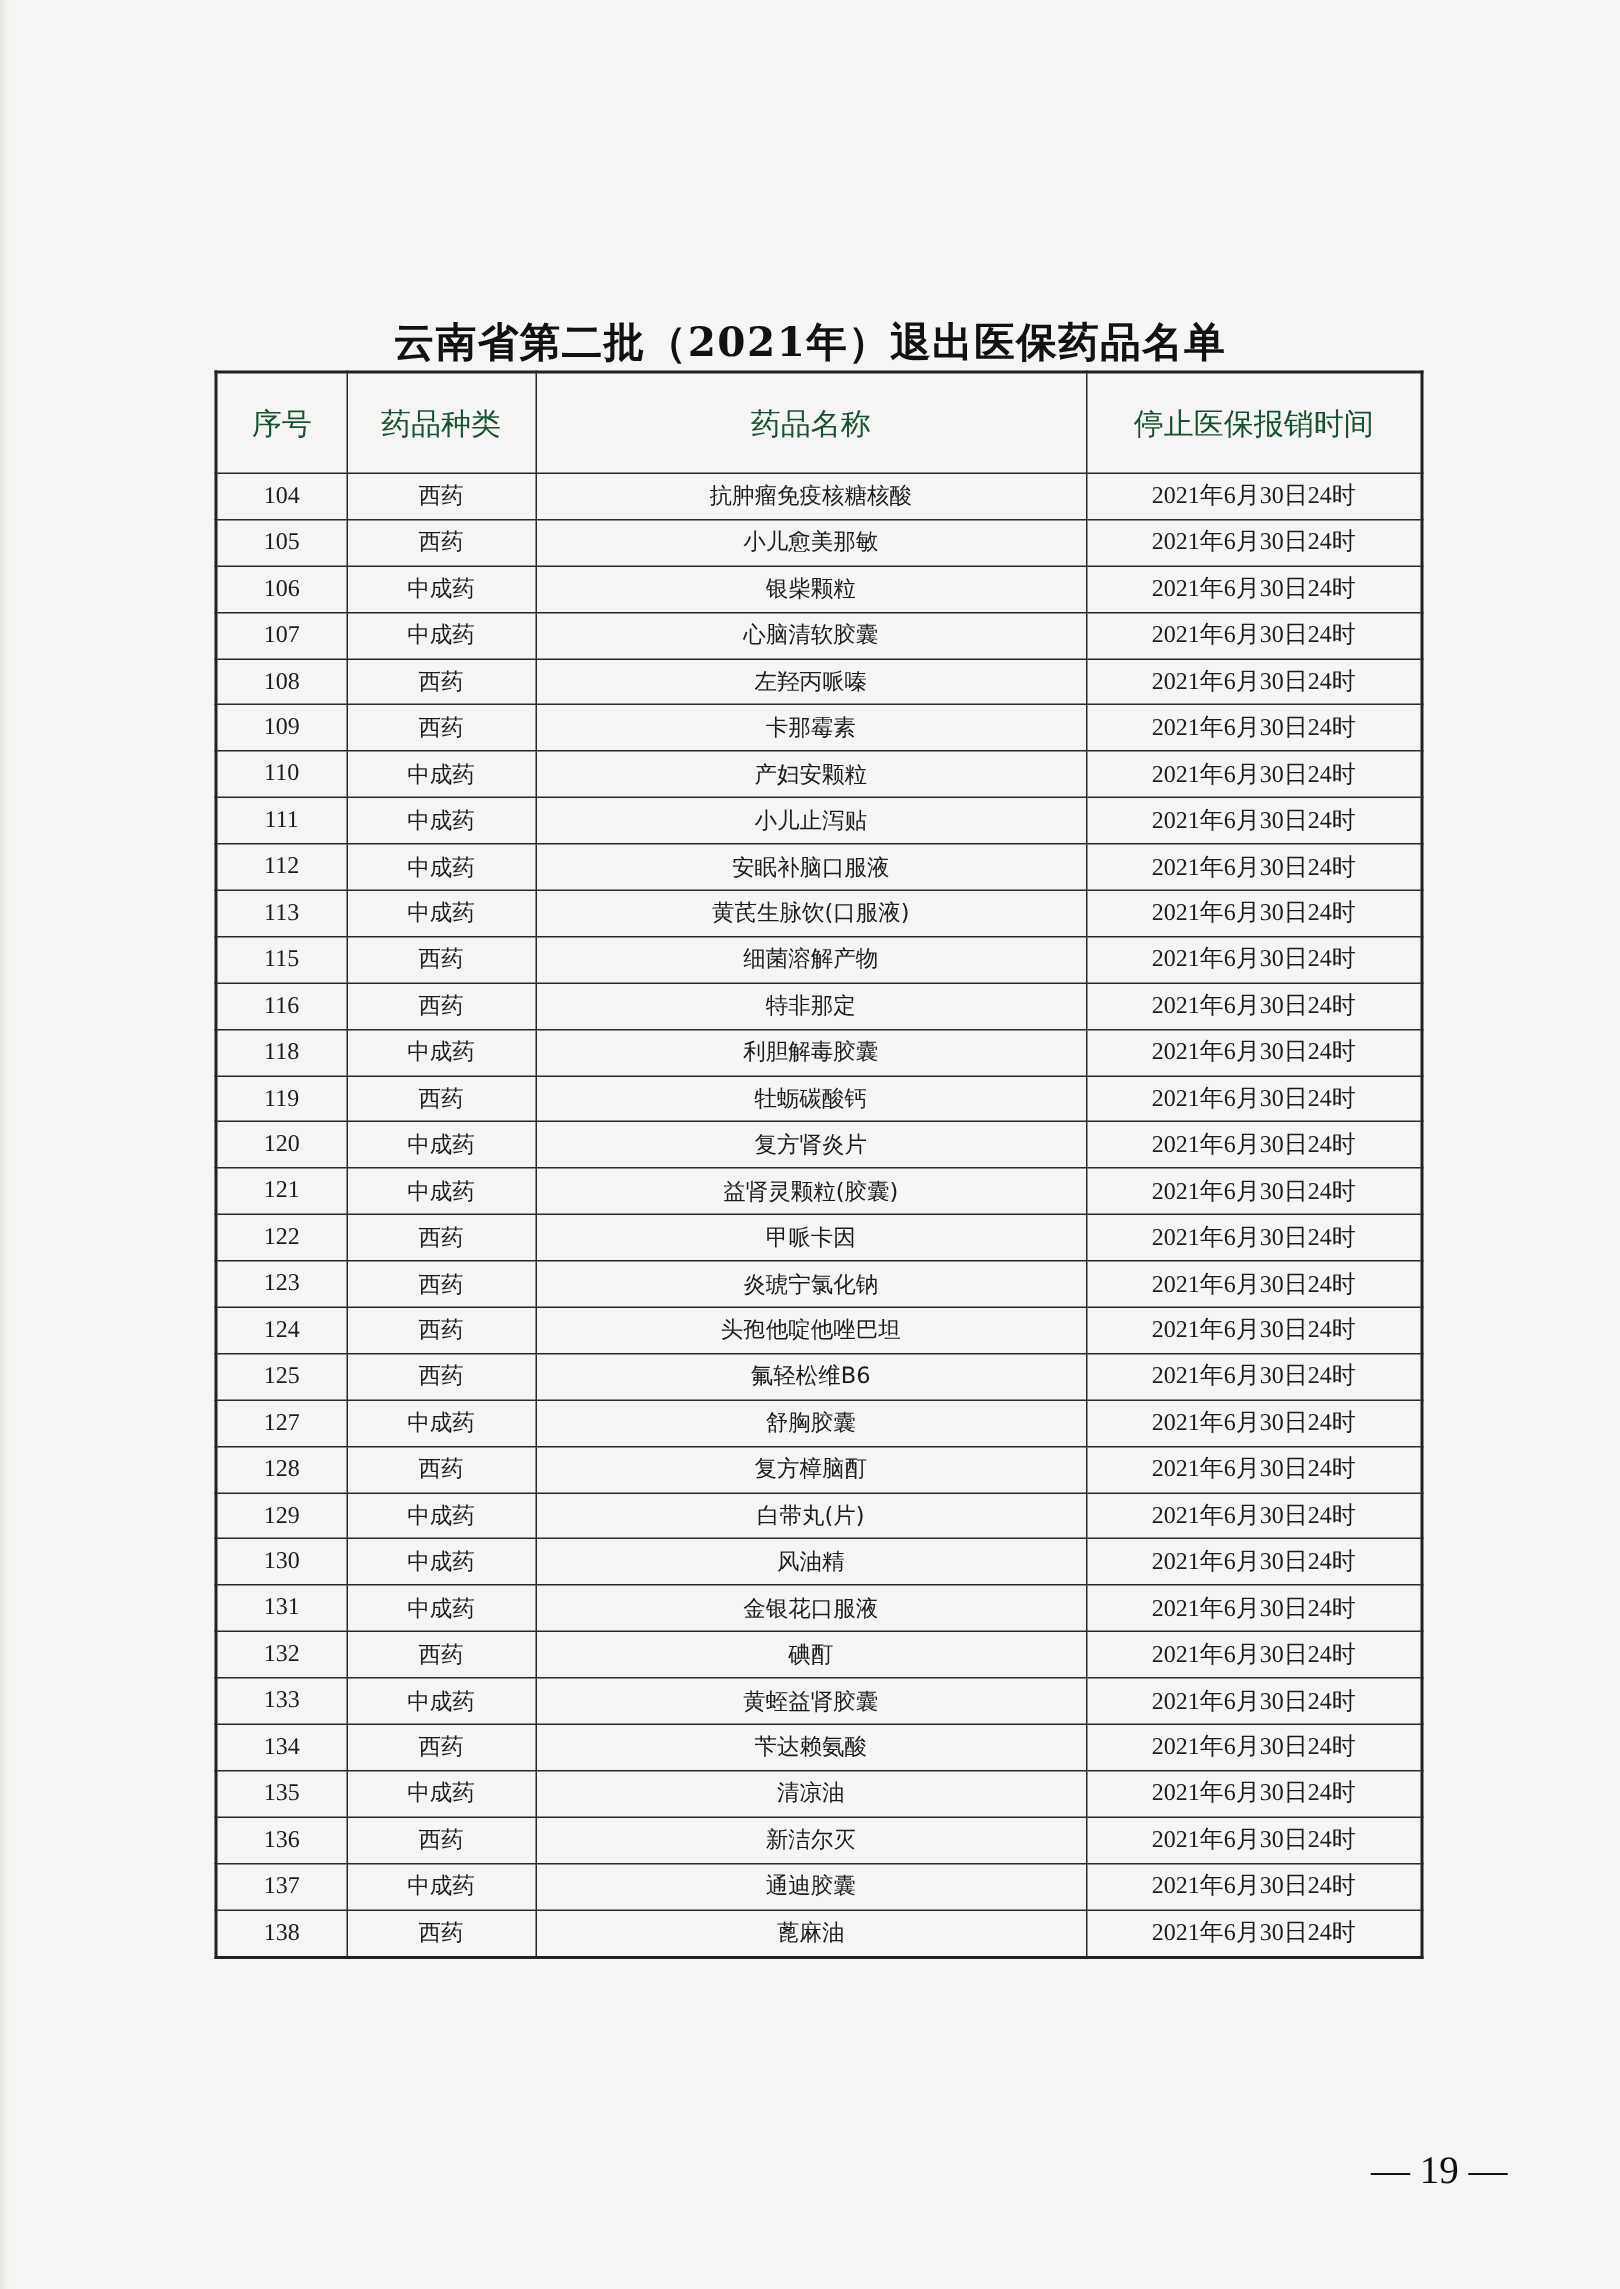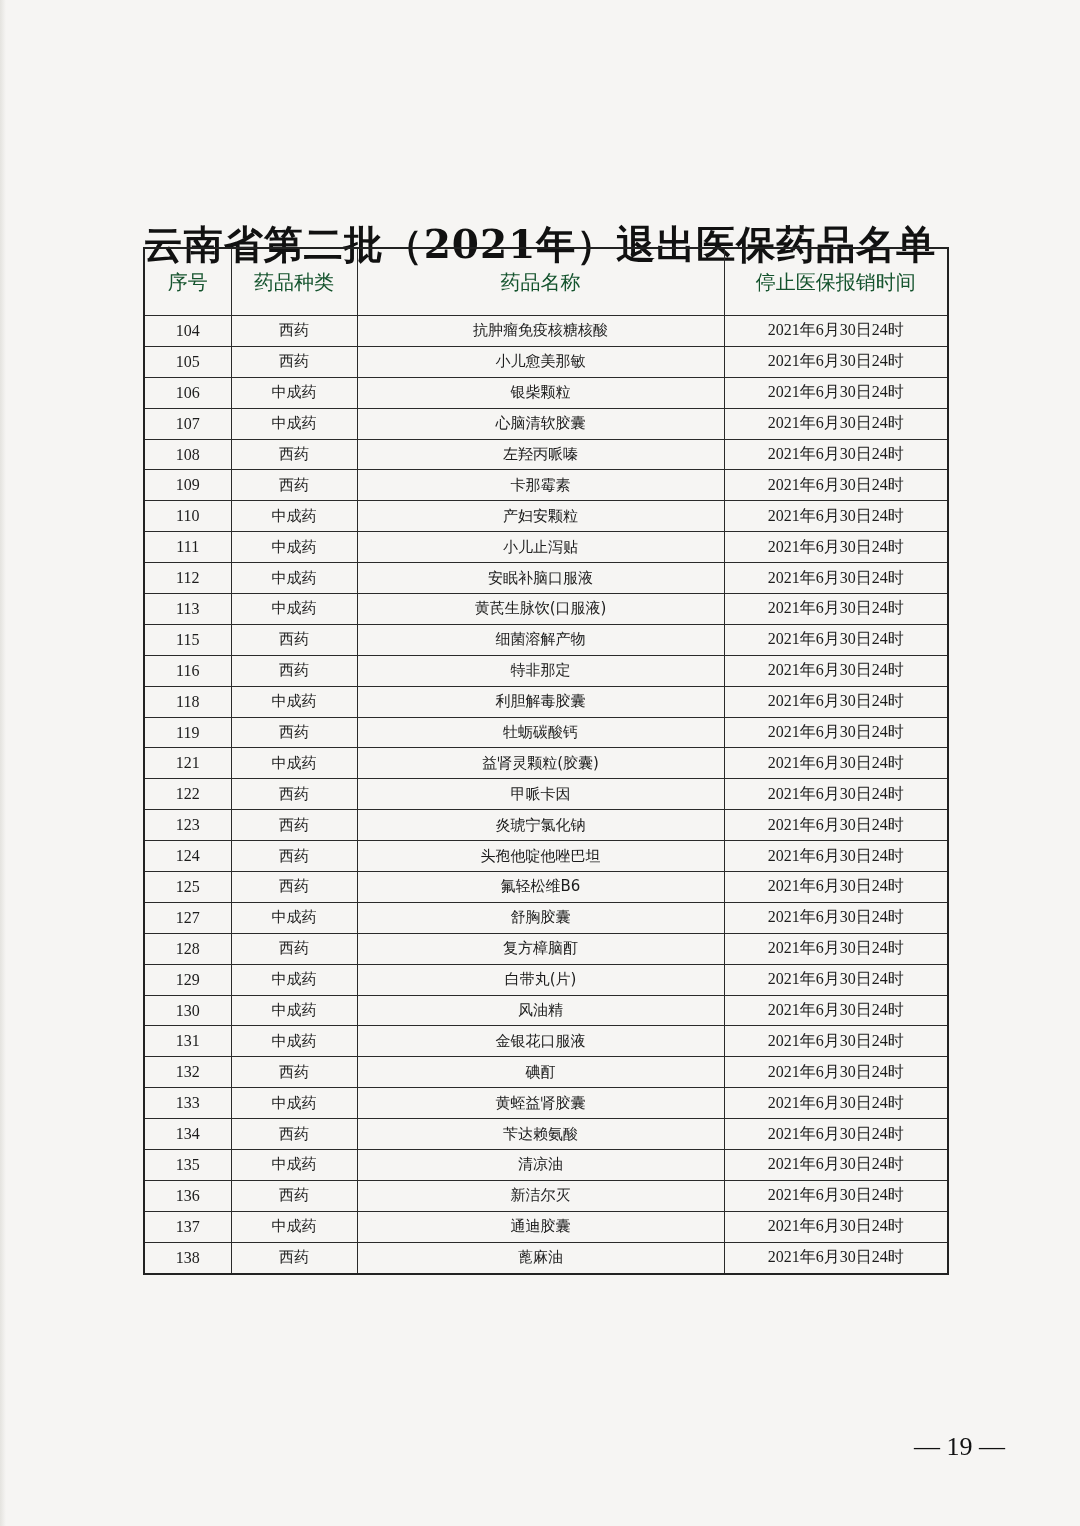--- a/index.html
+++ b/index.html
@@ -13,21 +13,21 @@
   }
   .page-edge {
     position: absolute; left: 0; top: 0; bottom: 0; width: 6px;
     background: linear-gradient(to right, #e4e3df, #f6f5f3);
   }
   .title {
     position: absolute; left: 0; right: 0; top: 192px;
     text-align: center;
     font-family: "DejaVu Serif", "Liberation Serif", serif;
     font-weight: bold;
-    font-size: 39px;
+    font-size: 27px;
     letter-spacing: 1px;
     color: #111;
   }
   table.list {
     position: absolute;
     left: 143px; top: 247px;
     width: 806px;
     border-collapse: collapse;
     table-layout: fixed;
     border: 2px solid #222;
@@ -169,20 +169,26 @@
         <td>利胆解毒胶囊</td>
         <td class="date">2021年6月30日24时</td>
       </tr>
       <tr>
         <td class="num">119</td>
         <td>西药</td>
         <td>牡蛎碳酸钙</td>
         <td class="date">2021年6月30日24时</td>
       </tr>
       <tr>
+        <td class="num">120</td>
+        <td>中成药</td>
+        <td>复方肾炎片</td>
+        <td class="date">2021年6月30日24时</td>
+      </tr>
+      <tr>
         <td class="num">121</td>
         <td>中成药</td>
         <td>益肾灵颗粒(胶囊)</td>
         <td class="date">2021年6月30日24时</td>
       </tr>
       <tr>
         <td class="num">122</td>
         <td>西药</td>
         <td>甲哌卡因</td>
         <td class="date">2021年6月30日24时</td>

